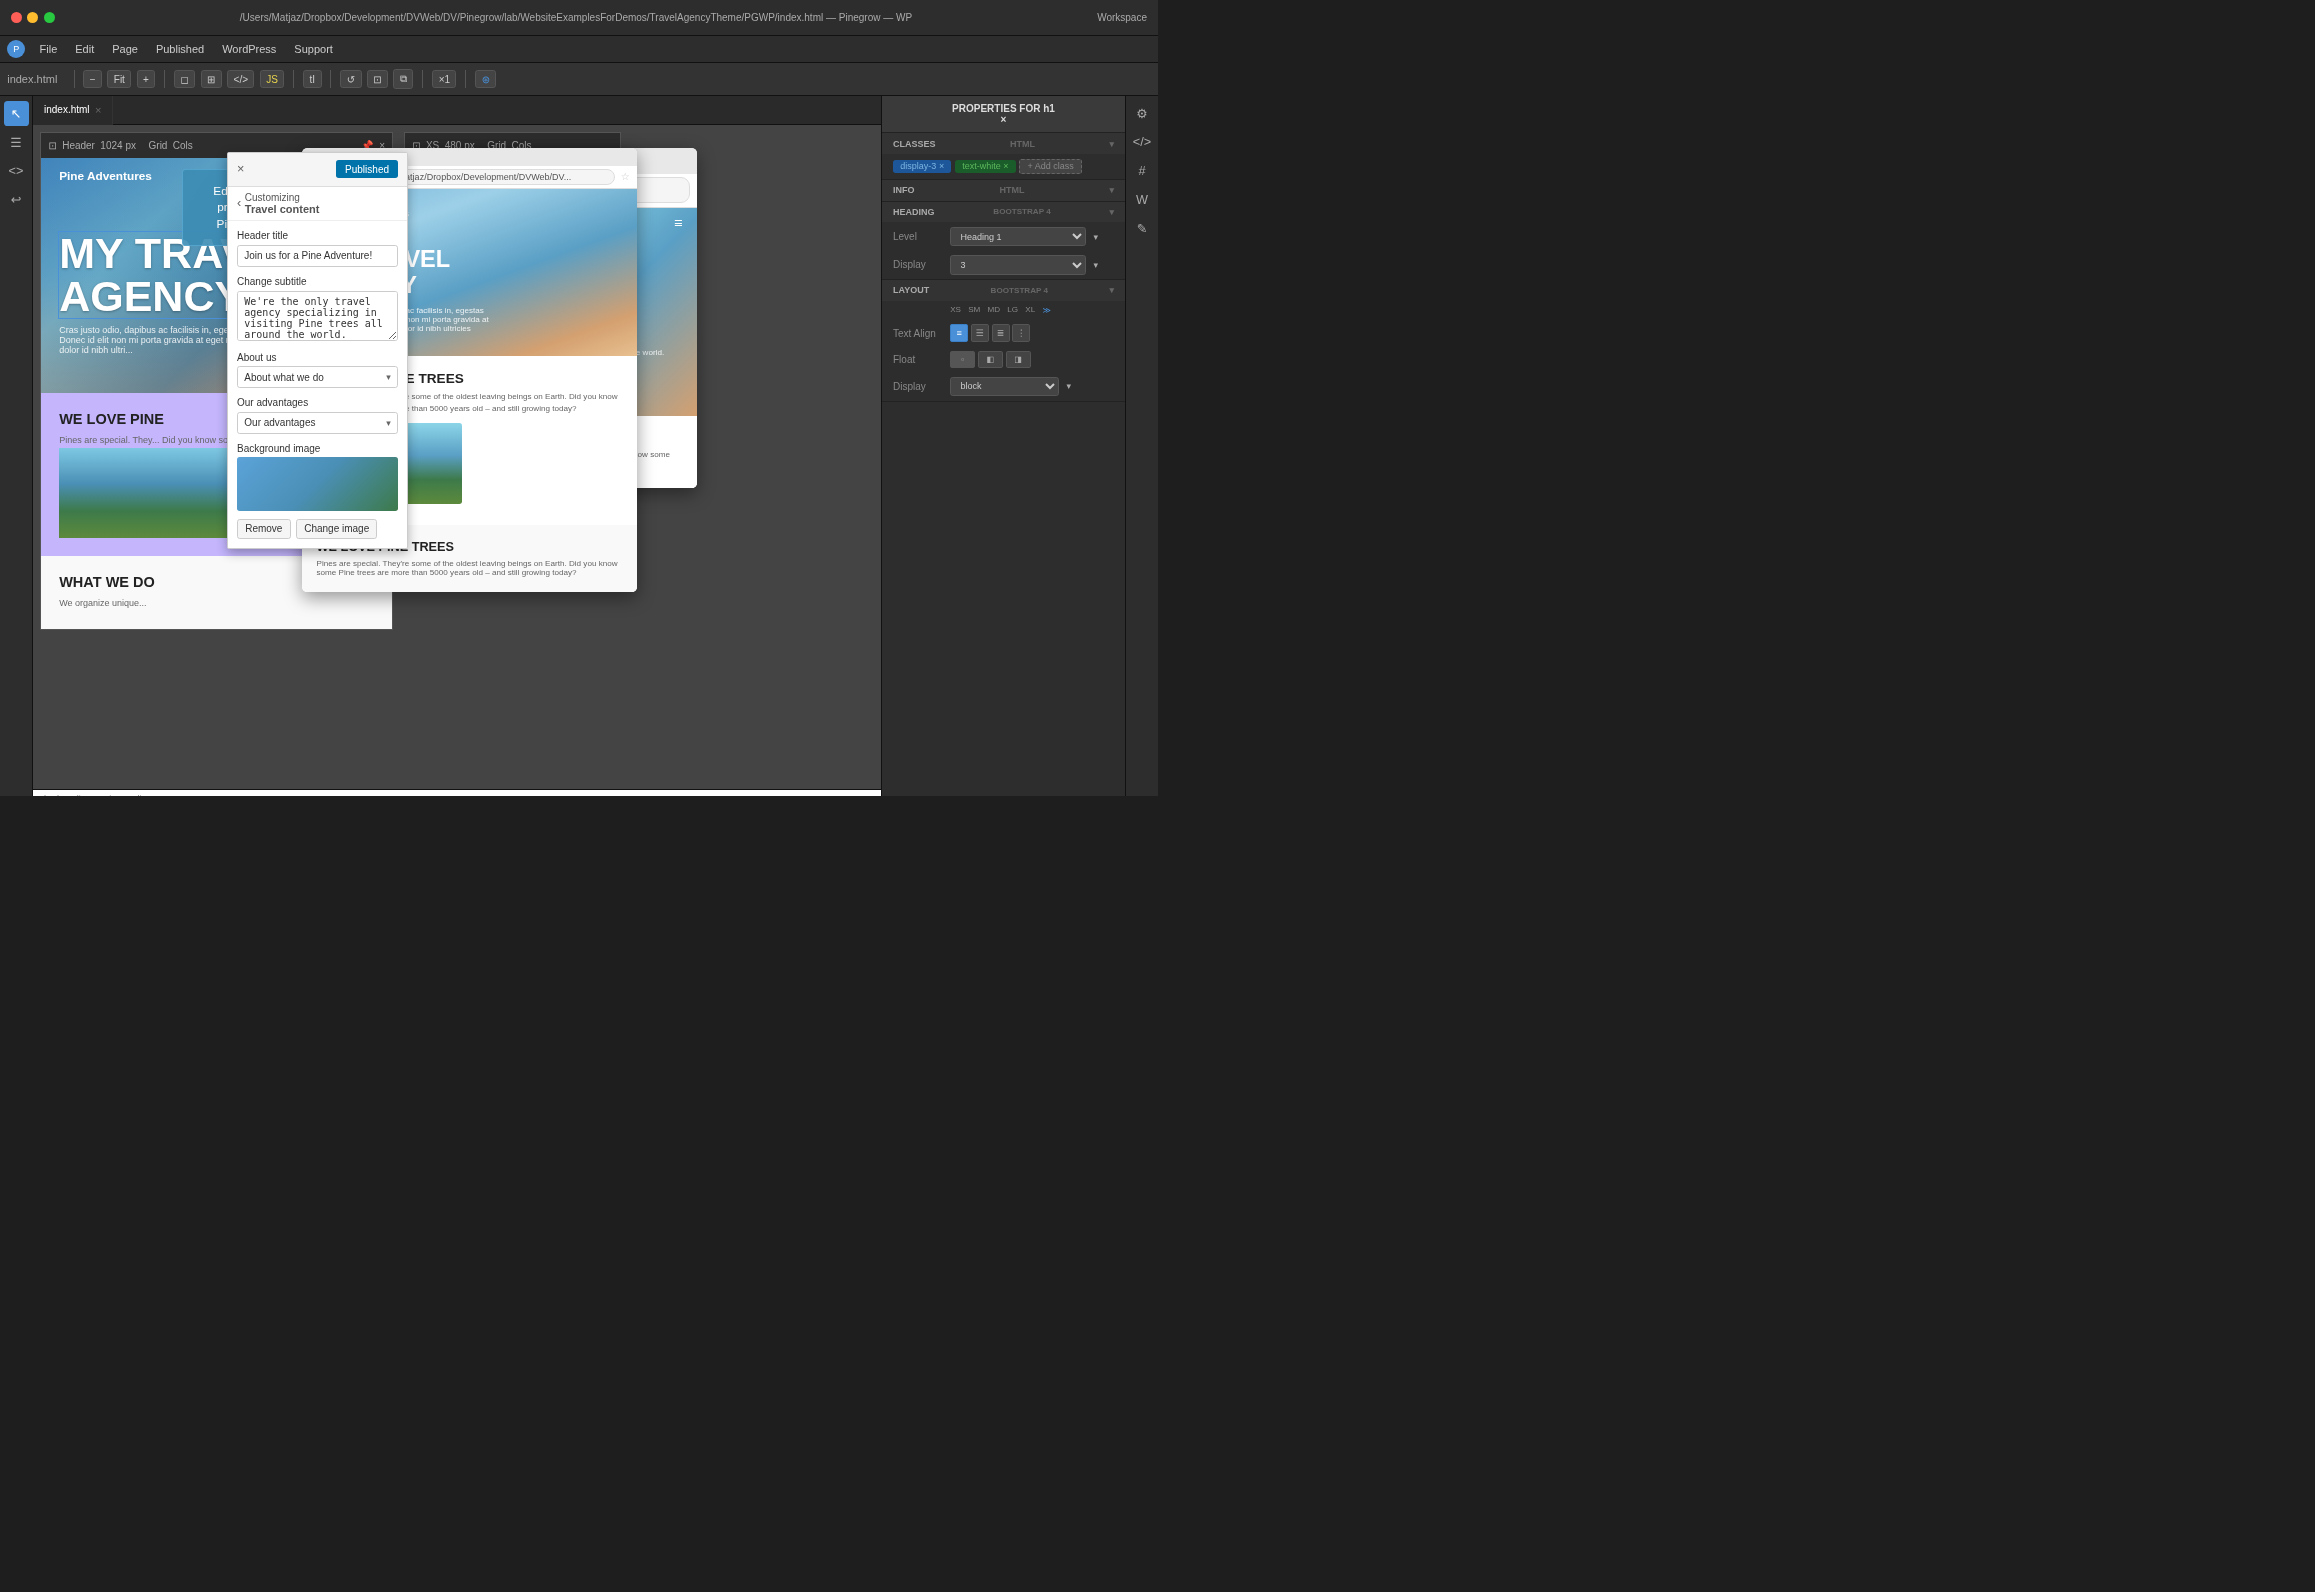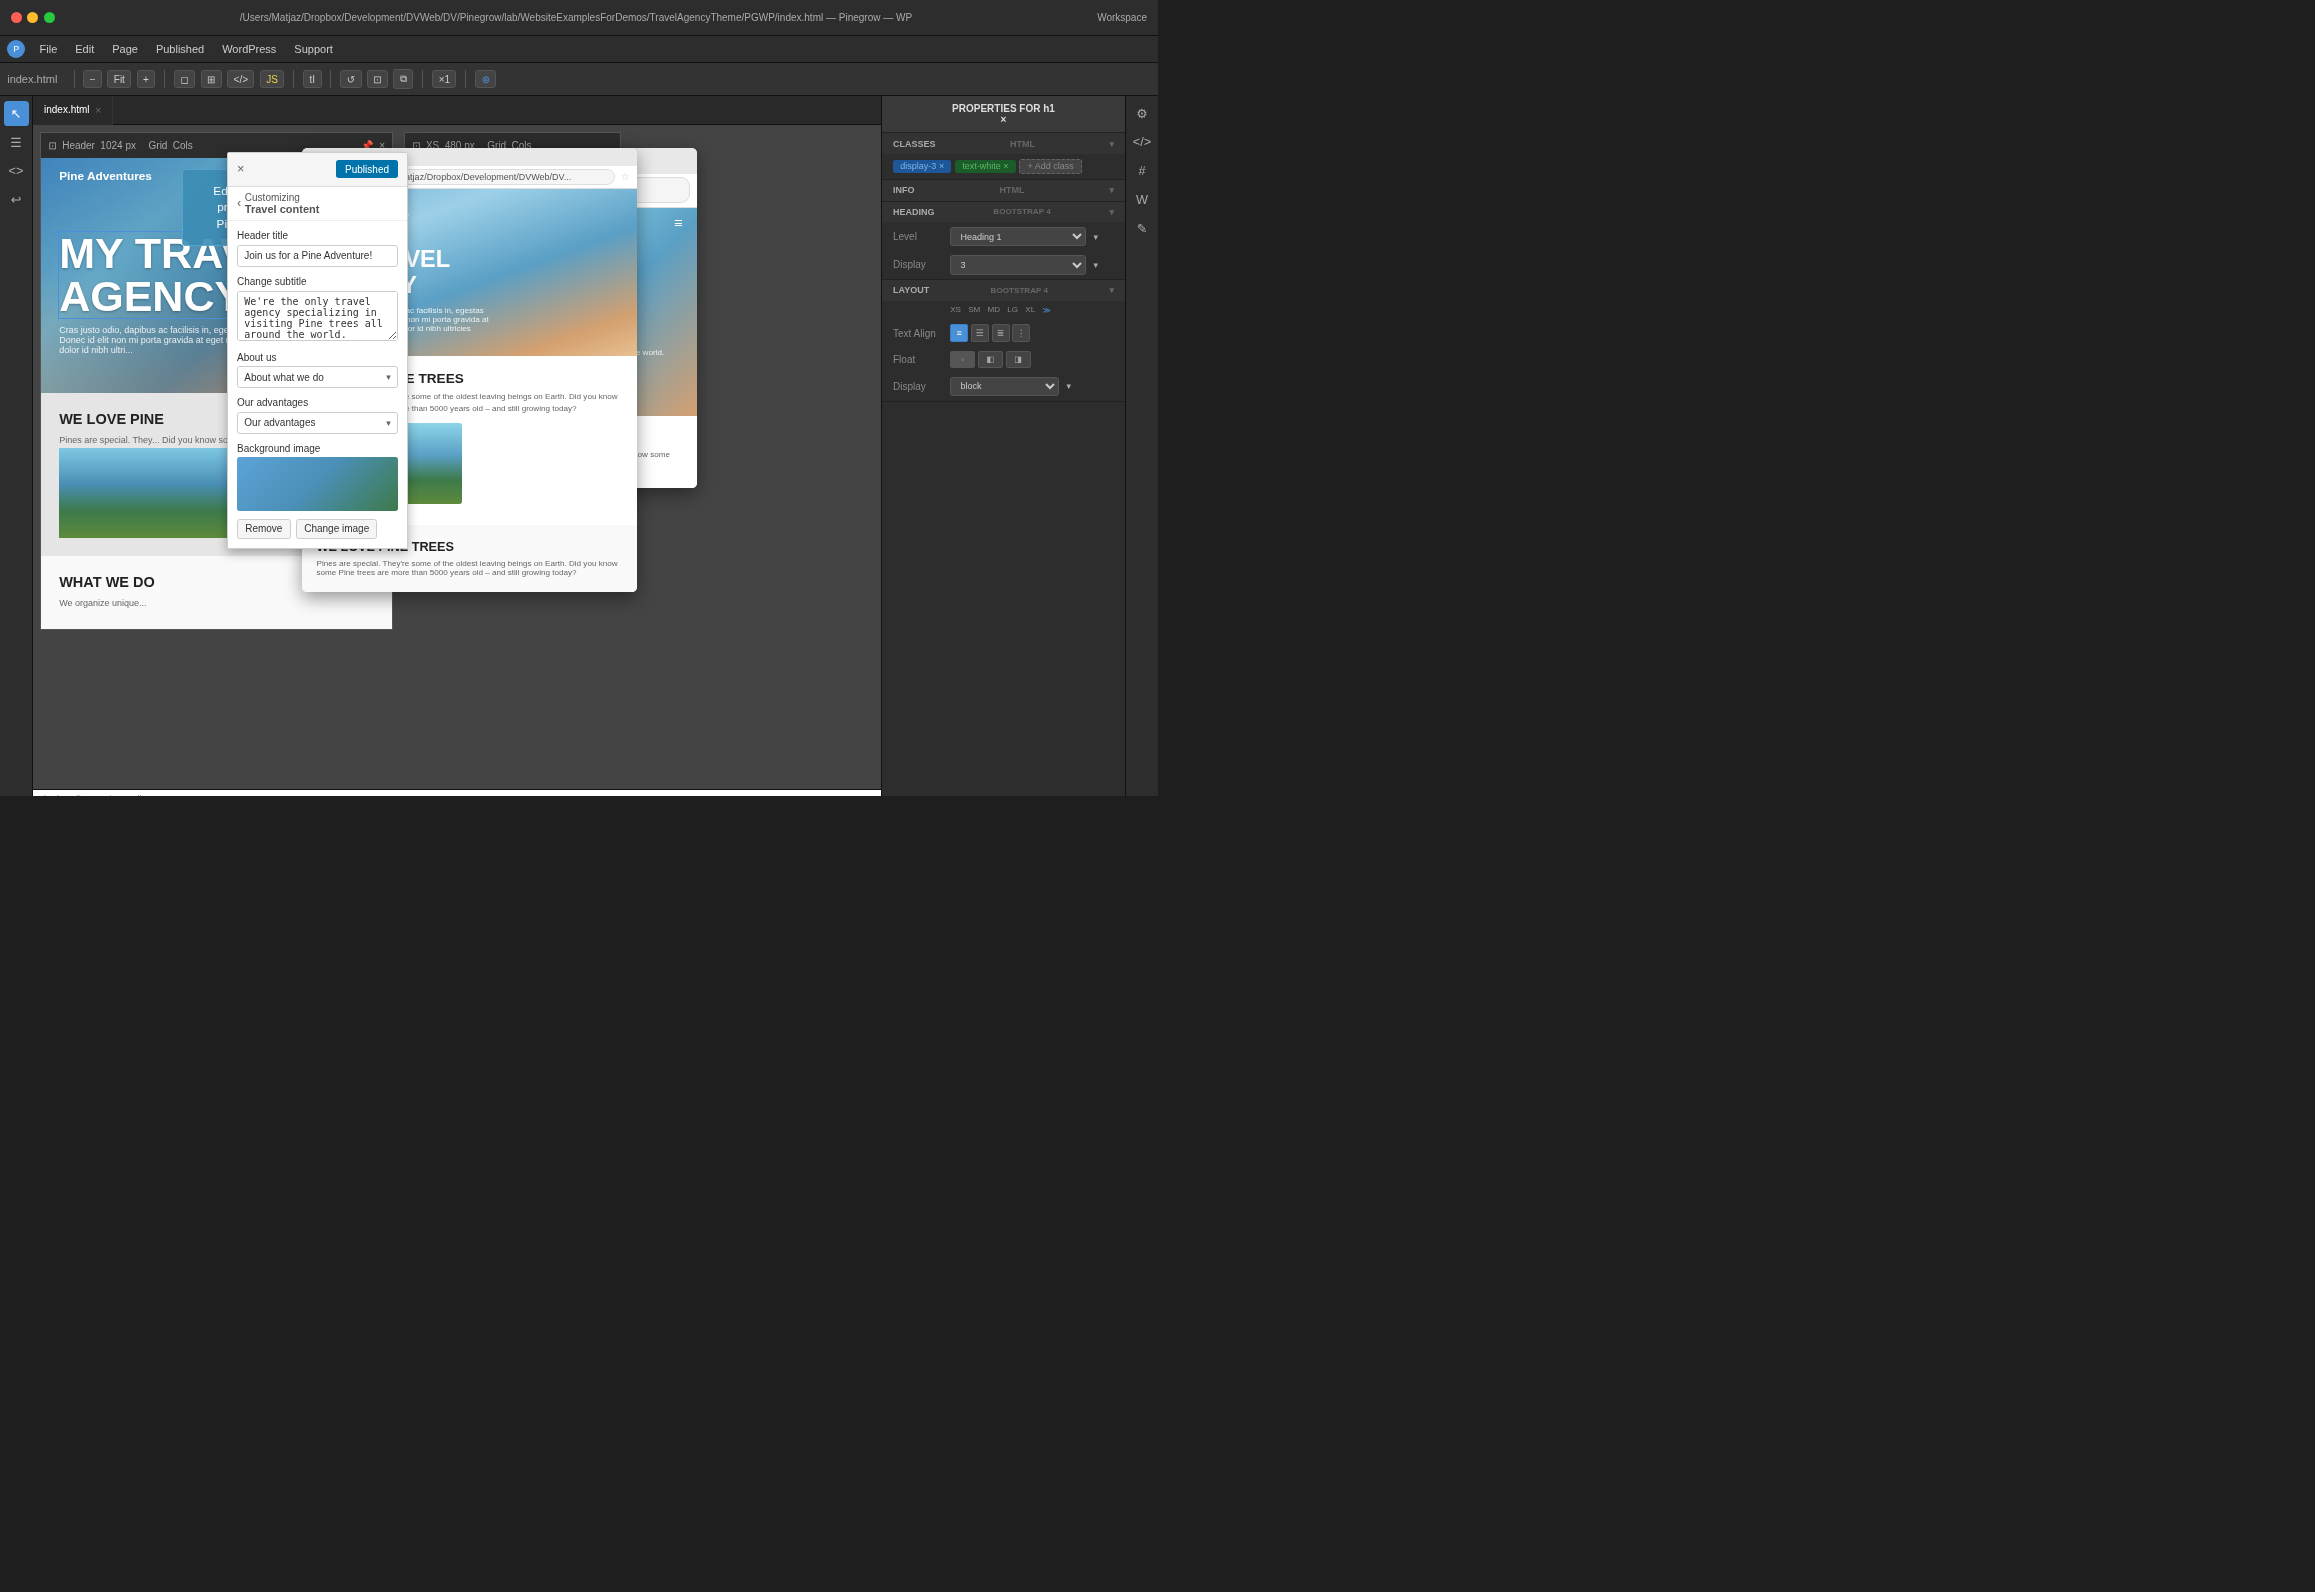--- a/index.html
+++ b/index.html
@@ -227,21 +227,21 @@
       z-index: 2;
       font-size: 9px;
       margin-top: 7.2px;
       color: rgba(255,255,255,0.85);
       max-width: 235px;
     }
 
     
     .site-section {
       padding: 18px;
-      background: #e5e5e5;
+      background: #c4b5fd;
     }
     .section-title {
       font-size: 14.5px;
       font-weight: 800;
       text-transform: uppercase;
       color: #222;
       margin-bottom: 7.2px;
     }
     .section-text { font-size: 9px; color: #666; line-height: 1.5; }
 

